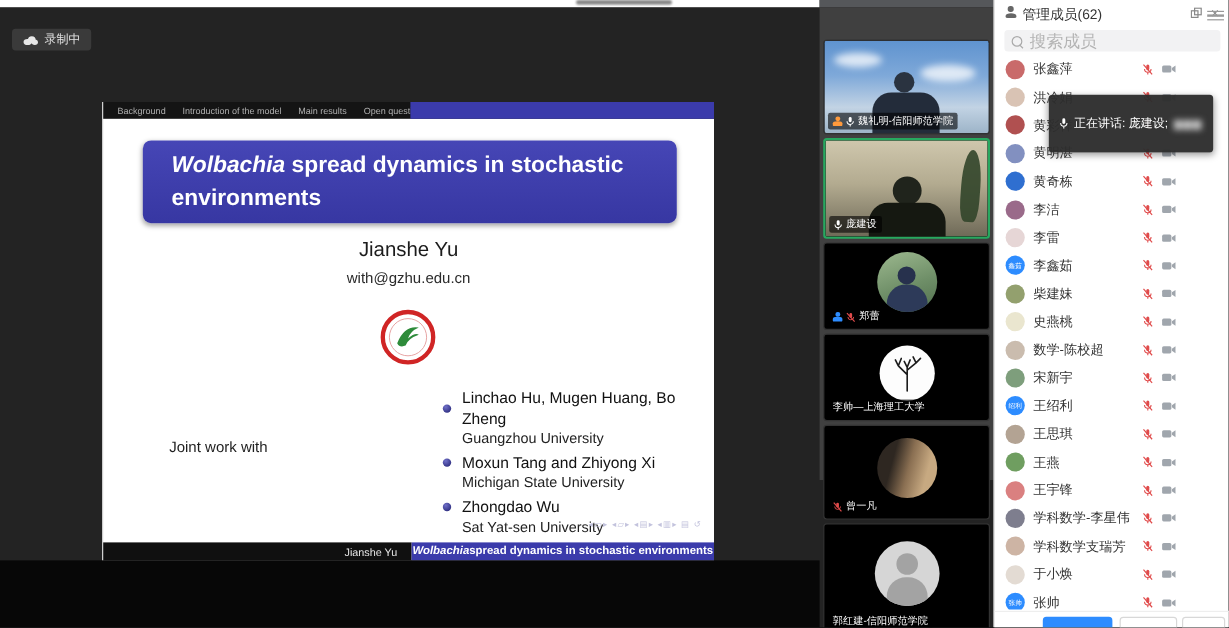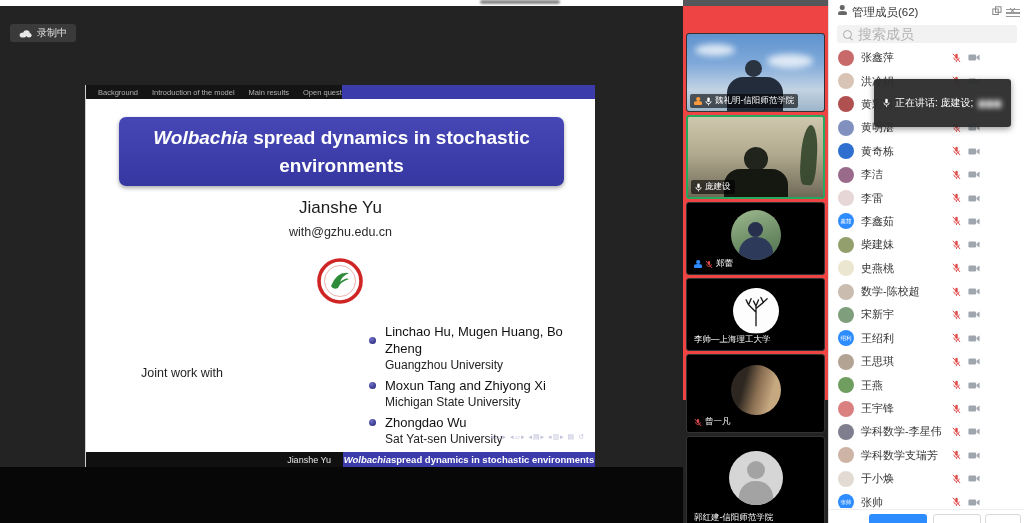--- a/index.html
+++ b/index.html
@@ -16,42 +16,42 @@
   
   .slide{position:absolute;left:85px;top:85px;width:510px;height:382px;background:#fff;
        border-left:1px solid #cfcfcf;box-sizing:border-box;}
   .slide-nav{position:absolute;left:0;top:0;width:100%;height:14px;background:#141414;
        display:flex;align-items:center;gap:14px;padding-left:12px;box-sizing:border-box;
        font-size:7.5px;color:#b0b0b0;white-space:nowrap;overflow:hidden;}
   .slide-nav-blue{position:absolute;right:0;top:0;width:253px;height:14px;background:#3b3bab;}
   .title-box{position:absolute;left:33px;top:32px;width:445px;height:69px;border-radius:7px;
        background:linear-gradient(180deg,#4646b6 0%,#3737a2 100%);
        box-shadow:0 2px 4px rgba(0,0,0,.35);display:flex;align-items:center;justify-content:center;
-       text-align:center;color:#fff;font-weight:700;font-size:19px;line-height:1.45;padding:0 24px;
+       text-align:left;color:#fff;font-weight:700;font-size:19px;line-height:1.45;padding:0 24px;
        box-sizing:border-box;}
   .author{position:absolute;left:0;right:0;top:113px;text-align:center;font-size:17px;color:#1c1c1c;}
   .email{position:absolute;left:0;right:0;top:140px;text-align:center;font-size:12.5px;color:#2b2b2b;}
   .logo{position:absolute;left:230px;top:172px;width:48px;height:48px;}
   .joint{position:absolute;left:55px;top:281px;font-size:12.5px;color:#1f1f1f;}
   .collabs{position:absolute;left:283px;top:238px;width:215px;}
   .collab{margin-bottom:4px;}
   .collab .names{display:flex;align-items:center;gap:9px;font-weight:400;font-size:13px;
        color:#111;line-height:17px;}
   .bullet{flex:0 0 7px;width:7px;height:7px;border-radius:50%;
        background:radial-gradient(circle at 35% 30%,#7070c8,#1d1d6e);}
   .collab .affil{margin-left:16px;font-size:12px;color:#222;line-height:16px;}
   .beamer-nav{position:absolute;right:10px;top:348px;font-size:7px;color:#c3c3dd;letter-spacing:1px;}
   .slide-footer{position:absolute;left:0;top:367px;width:100%;height:15px;display:flex;}
   .sf-black{flex:0 0 257px;background:#101010;display:flex;align-items:center;
        justify-content:flex-end;padding-right:12px;box-sizing:border-box;color:#e6e6e6;font-size:9px;}
   .sf-blue{flex:1;background:#3b3bab;display:flex;align-items:center;justify-content:center;
        color:#fff;font-size:9.5px;font-weight:700;}
   .black-band{position:absolute;left:0;top:467px;width:683px;height:56px;background:#070707;}
   
-  .videos{position:absolute;left:683px;top:6px;width:145px;height:394px;background:#ef4444;}
+  .videos{position:absolute;left:683px;top:6px;width:145px;height:394px;background:#404040;}
   .thumb{position:absolute;left:3px;width:139px;background:#000;border:1px solid #333;
        border-radius:3px;box-sizing:border-box;overflow:hidden;}
   .thumb.active{border:2px solid #27a85f;}
   .vid-label{position:absolute;left:3px;bottom:3px;max-width:131px;display:inline-flex;
        align-items:center;gap:3px;background:rgba(0,0,0,.6);border-radius:2px;padding:1px 4px;
        color:#fff;font-size:8.5px;white-space:nowrap;overflow:hidden;}
   .sky{position:absolute;inset:0;background:linear-gradient(180deg,#5f93cf 0%,#7fa9d9 38%,#c2d3e4 72%,#9db4c8 100%);}
   .cloud{position:absolute;background:#fff;opacity:.75;border-radius:50%;filter:blur(3px);}
   .sil-head{position:absolute;border-radius:50%;}
   .sil-body{position:absolute;border-radius:16px 16px 0 0;}

